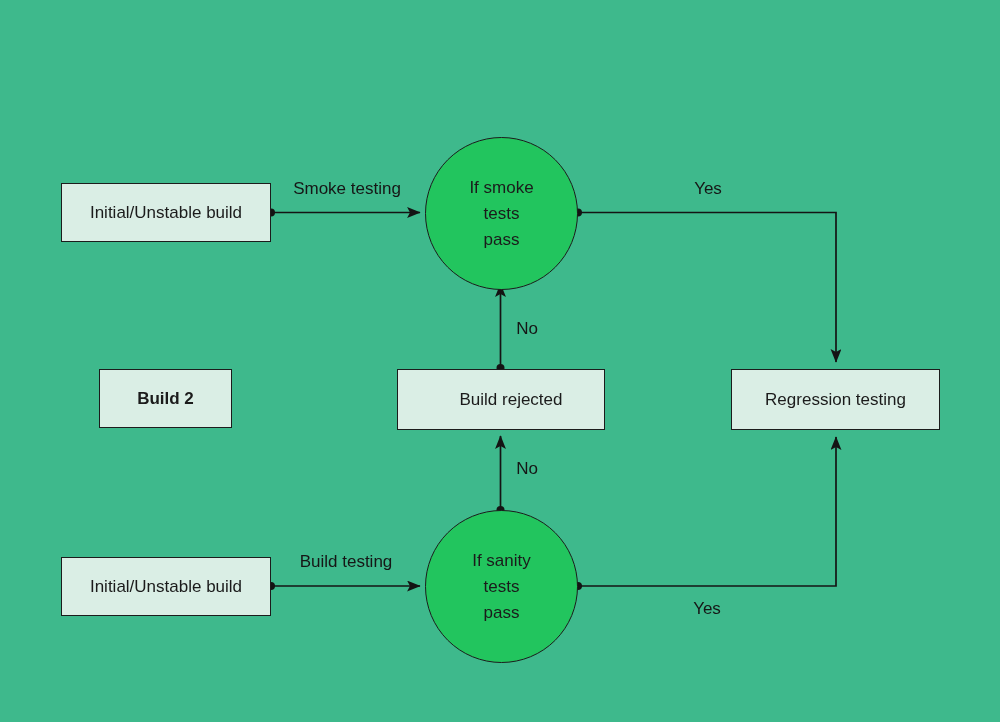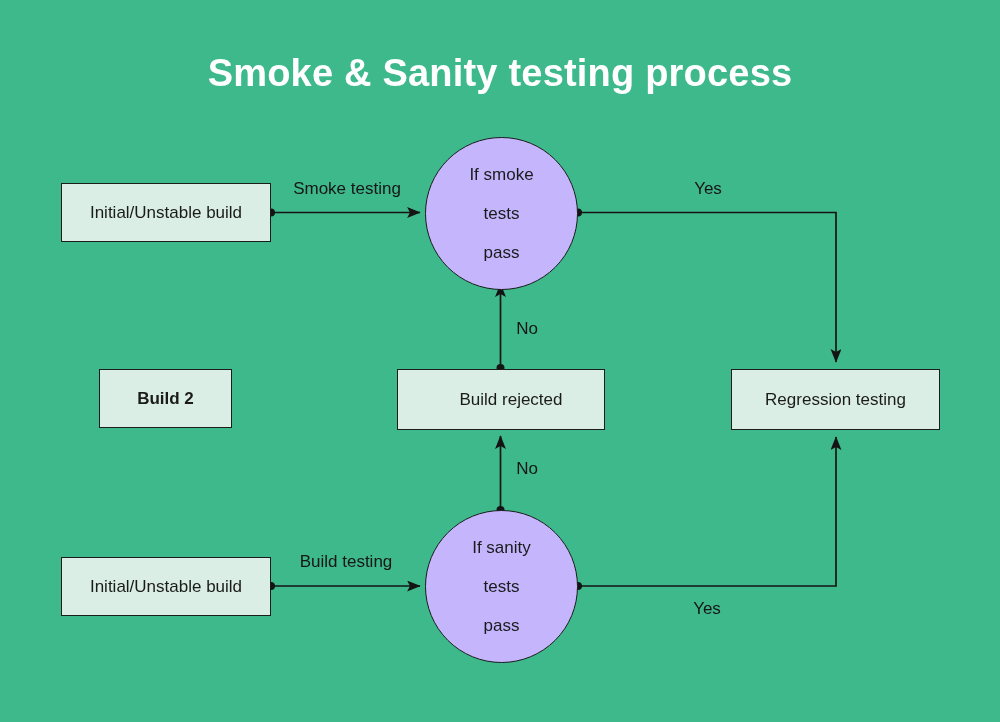--- a/index.html
+++ b/index.html
@@ -45,33 +45,32 @@
     display: flex;
     align-items: center;
     justify-content: center;
     color: #1b1b1b;
     font-size: 17px;
     font-family: "Liberation Sans", sans-serif;
   }
   .node-circle {
     position: absolute;
     box-sizing: border-box;
-    background: #c4b5fd;
+    background: #22c55e;
     border: 1.6px solid #1c1c1c;
     border-radius: 50%;
     display: flex;
     flex-direction: column;
     align-items: center;
     justify-content: center;
     color: #1b1b1b;
     font-size: 17px;
     line-height: 26px;
     text-align: center;
     font-family: "Liberation Sans", sans-serif;
-    gap: 13px;
   }
   .edge-label {
     position: absolute;
     color: #161616;
     font-size: 17px;
     white-space: nowrap;
     transform: translate(-50%, -50%);
     font-family: "Liberation Sans", sans-serif;
     text-align: right;
   }
@@ -100,21 +99,20 @@
     <line x1="500.5" y1="510" x2="500.5" y2="436" stroke="#141414" stroke-width="1.7" marker-end="url(#arrowhead)"></line>
     <circle cx="500.5" cy="510" r="4" fill="#141414"></circle>
 
     <line x1="271" y1="586" x2="420" y2="586" stroke="#141414" stroke-width="1.7" marker-end="url(#arrowhead)"></line>
     <circle cx="271" cy="586" r="4" fill="#141414"></circle>
 
     <path d="M578 586 L836 586 L836 437" fill="none" stroke="#141414" stroke-width="1.7" marker-end="url(#arrowhead)"></path>
     <circle cx="578" cy="586" r="4" fill="#141414"></circle>
   </svg>
 
-  <div class="title">Smoke &amp; Sanity testing process</div>
 
   <div class="node-box" style="left:61px; top:183px; width:210px; height:59px;">
     <span>Initial/Unstable build</span>
   </div>
 
 
   <div class="node-box" style="left:99px; top:369px; width:133px; height:59px;font-weight:bold;">
     <span>Build 2</span>
   </div>
 

